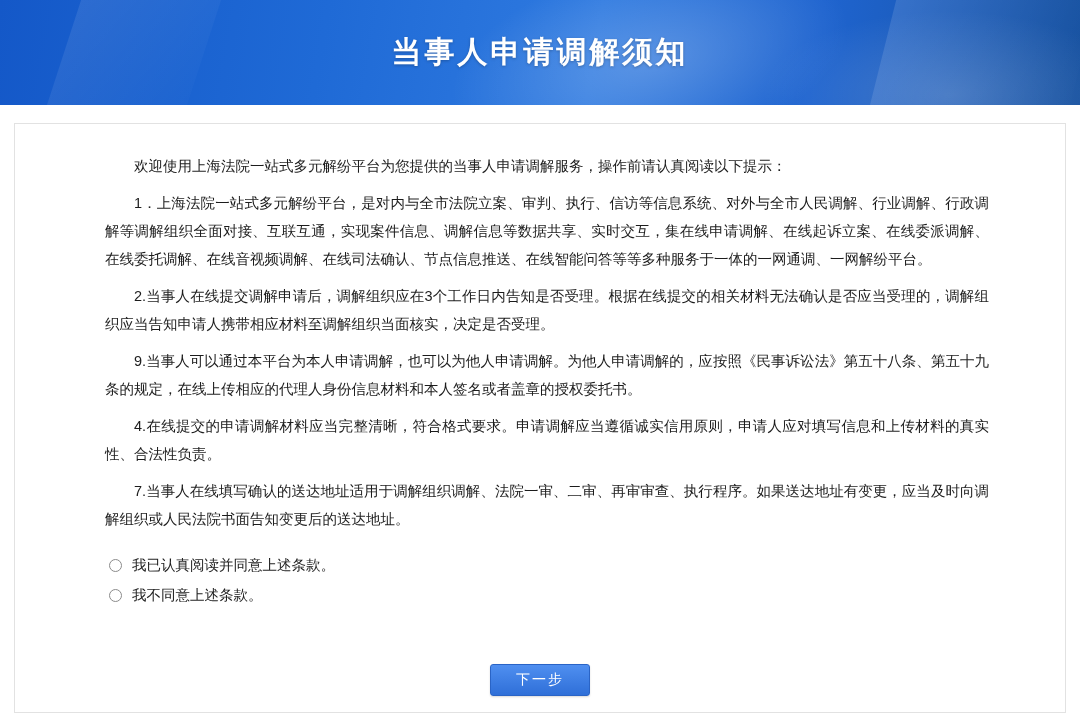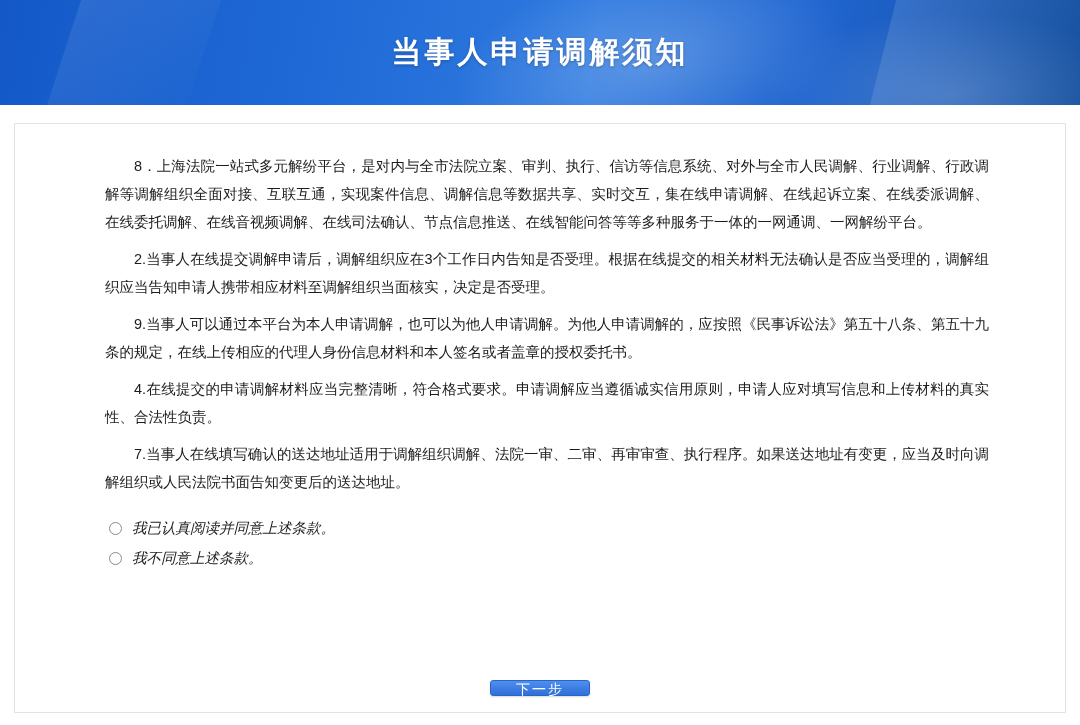--- a/index.html
+++ b/index.html
@@ -92,21 +92,20 @@
   
   .options {
     margin-top: 22px;
     padding-left: 4px;
   }
   .option-row {
     display: flex;
     align-items: center;
     margin-bottom: 10px;
     cursor: pointer;
-    font-style: italic;
   }
   .radio {
     width: 11px;
     height: 11px;
     border: 1px solid #8b8b8b;
     border-radius: 50%;
     background: #ffffff;
     margin-right: 10px;
     flex: none;
   }
@@ -120,21 +119,21 @@
   .btn-wrap {
     position: absolute;
     left: 0;
     bottom: 16px;
     width: 100%;
     display: flex;
     justify-content: center;
   }
   .next-btn {
     width: 100px;
-    height: 16px;
+    height: 32px;
     background: linear-gradient(180deg, #4f8ff0 0%, #2f6fd8 100%);
     border: 1px solid #2a64c6;
     border-radius: 3px;
     color: #ffffff;
     font-size: 14px;
     font-family: "Liberation Sans", sans-serif;
     letter-spacing: 2px;
     cursor: pointer;
     padding: 0;
     box-shadow: 0 1px 2px rgba(0,0,0,0.15);
@@ -147,21 +146,22 @@
   <div class="streak"></div>
   <div class="sheen-a"></div>
   <div class="sheen-b"></div>
   <div class="streak2"></div>
   <div class="banner-title">当事人申请调解须知</div>
 </div>
 
 <div class="card">
   <div class="card-inner">
 
-    <p class="para indent">8．上海法院一站式多元解纷平台，是对内与全市法院立案、审判、执行、信访等信息系统、对外与全市人民调解、行业调解、行政调解等调解组织全面对接、互联互通，实现案件信息、调解信息等数据共享、实时交互，集在线申请调解、在线起诉立案、在线委派调解、在线委托调解、在线音视频调解、在线司法确认、节点信息推送、在线智能问答等等多种服务于一体的一网通调、一网解纷平台。</p>
+    <p class="para indent">欢迎使用上海法院一站式多元解纷平台为您提供的当事人申请调解服务，操作前请认真阅读以下提示：</p>
+    <p class="para indent">1．上海法院一站式多元解纷平台，是对内与全市法院立案、审判、执行、信访等信息系统、对外与全市人民调解、行业调解、行政调解等调解组织全面对接、互联互通，实现案件信息、调解信息等数据共享、实时交互，集在线申请调解、在线起诉立案、在线委派调解、在线委托调解、在线音视频调解、在线司法确认、节点信息推送、在线智能问答等等多种服务于一体的一网通调、一网解纷平台。</p>
     <p class="para indent">2.当事人在线提交调解申请后，调解组织应在3个工作日内告知是否受理。根据在线提交的相关材料无法确认是否应当受理的，调解组织应当告知申请人携带相应材料至调解组织当面核实，决定是否受理。</p>
     <p class="para indent">9.当事人可以通过本平台为本人申请调解，也可以为他人申请调解。为他人申请调解的，应按照《民事诉讼法》第五十八条、第五十九条的规定，在线上传相应的代理人身份信息材料和本人签名或者盖章的授权委托书。</p>
     <p class="para indent">4.在线提交的申请调解材料应当完整清晰，符合格式要求。申请调解应当遵循诚实信用原则，申请人应对填写信息和上传材料的真实性、合法性负责。</p>
     <p class="para indent">7.当事人在线填写确认的送达地址适用于调解组织调解、法院一审、二审、再审审查、执行程序。如果送达地址有变更，应当及时向调解组织或人民法院书面告知变更后的送达地址。</p>
 
     <div class="options">
       <div class="option-row">
         <span class="radio"></span>
         <span class="option-label">我已认真阅读并同意上述条款。</span>
       </div>

